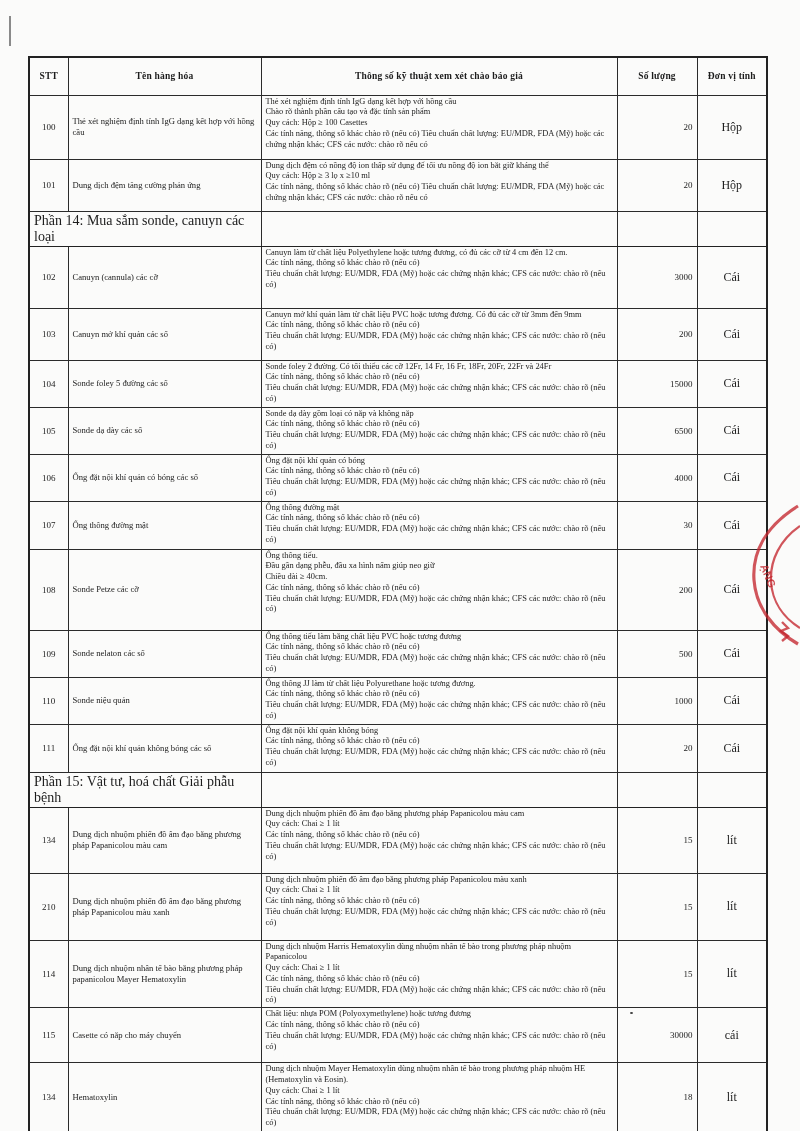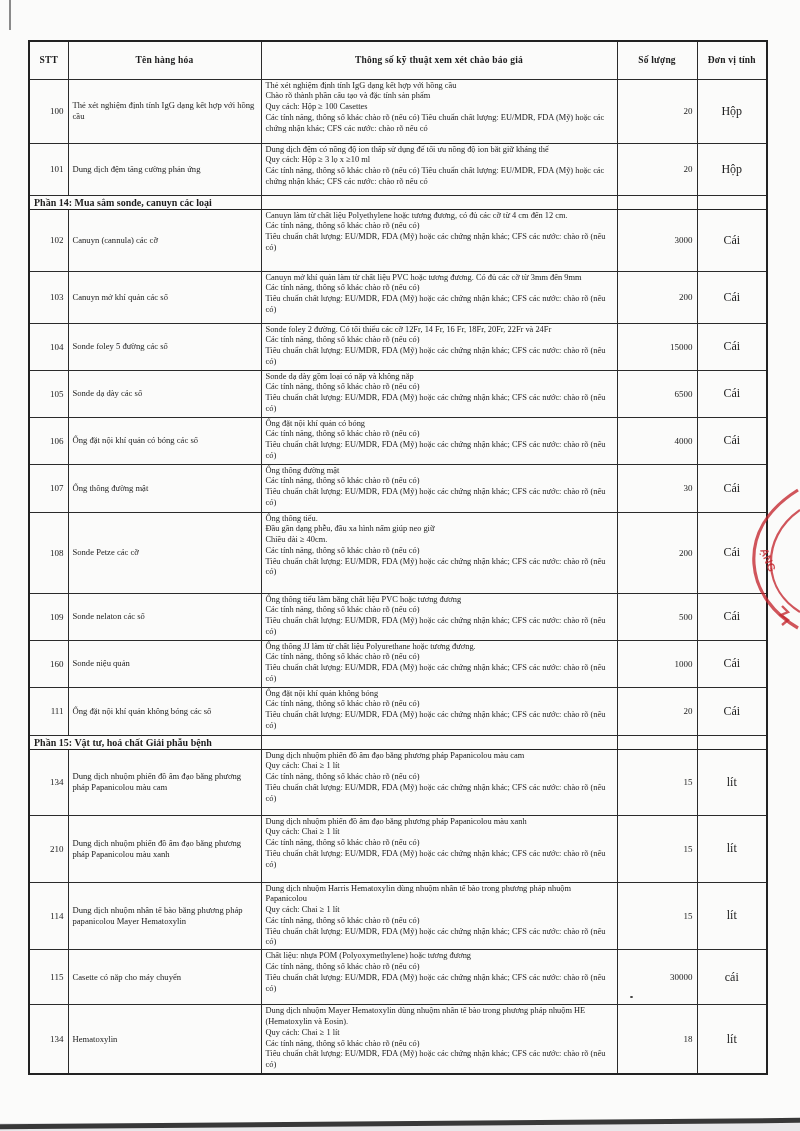--- a/index.html
+++ b/index.html
@@ -2,21 +2,21 @@
 <html><head>
 <meta charset="utf-8">
 <style>
   html,body{margin:0;padding:0;}
   body{
     width:800px;height:1131px;position:relative;overflow:hidden;
     background:#fbfbfa;
     font-family:"Liberation Serif","DejaVu Serif",serif;
     color:#1c1c1c;
   }
-  .page{position:absolute;inset:0;overflow:hidden;}
+  .page{position:absolute;inset:0;overflow:hidden;margin-top:16px;}
 
   
   table.main{
     position:absolute;left:28px;top:40px;width:738px;
     border-collapse:collapse;table-layout:fixed;
     background:transparent;
   }
   table.main col.c-stt{width:39px;}
   table.main col.c-name{width:193px;}
   table.main col.c-spec{width:356px;}
@@ -27,30 +27,30 @@
     border:1px solid #2b2b2b;
     padding:1px 4px;
     overflow:hidden;
   }
   table.main{border:2px solid #222;}
   th{
     font-size:9.5px;font-weight:bold;text-align:center;vertical-align:middle;
     letter-spacing:.2px;
   }
   tr.hrow{height:38px;}
-  td.stt{font-size:9px;text-align:right;vertical-align:middle;padding-left:3px;}
+  td.stt{font-size:9px;text-align:center;vertical-align:middle;padding-left:3px;}
   td.name{font-size:8.6px;vertical-align:middle;line-height:11px;}
   td.spec{
     font-size:8.4px;vertical-align:top;line-height:10.8px;
     white-space:pre-line;padding-top:2px;
   }
   td.qty{font-size:9px;text-align:right;vertical-align:middle;}
   td.unit{font-size:12px;text-align:center;vertical-align:middle;}
   td.sect{
-    font-size:10px;font-weight:bold;vertical-align:middle;padding-left:2px;
+    font-size:14px;font-weight:normal;vertical-align:middle;padding-left:2px;
   }
   tr.sectrow{height:12px;}
   tr.sectrow td{border-top:1.5px solid #222;border-bottom:1.5px solid #222;}
 
   
   tr.h64{height:64px;} tr.h52{height:52px;} tr.h62{height:62px;}
   tr.h47{height:47px;} tr.h48{height:48px;} tr.h81{height:81px;}
   tr.h66{height:66px;} tr.h67{height:67px;} tr.h56{height:56px;}
   tr.h55{height:55px;} tr.h69{height:69px;}
 
@@ -183,21 +183,21 @@
       <tr class="h47">
         <td class="stt">109</td>
         <td class="name">Sonde nelaton các số</td>
         <td class="spec">Ống thông tiểu làm bằng chất liệu PVC hoặc tương đương
 Các tính năng, thông số khác chào rõ (nếu có)
 Tiêu chuẩn chất lượng: EU/MDR, FDA (Mỹ) hoặc các chứng nhận khác; CFS các nước: chào rõ (nếu có)</td>
         <td class="qty">500</td>
         <td class="unit">Cái</td>
       </tr>
       <tr class="h47">
-        <td class="stt">160</td>
+        <td class="stt">110</td>
         <td class="name">Sonde niệu quản</td>
         <td class="spec">Ống thông JJ làm từ chất liệu Polyurethane hoặc tương đương.
 Các tính năng, thông số khác chào rõ (nếu có)
 Tiêu chuẩn chất lượng: EU/MDR, FDA (Mỹ) hoặc các chứng nhận khác; CFS các nước: chào rõ (nếu có)</td>
         <td class="qty">1000</td>
         <td class="unit">Cái</td>
       </tr>
       <tr class="h48">
         <td class="stt">111</td>
         <td class="name">Ống đặt nội khí quản không bóng các số</td>

